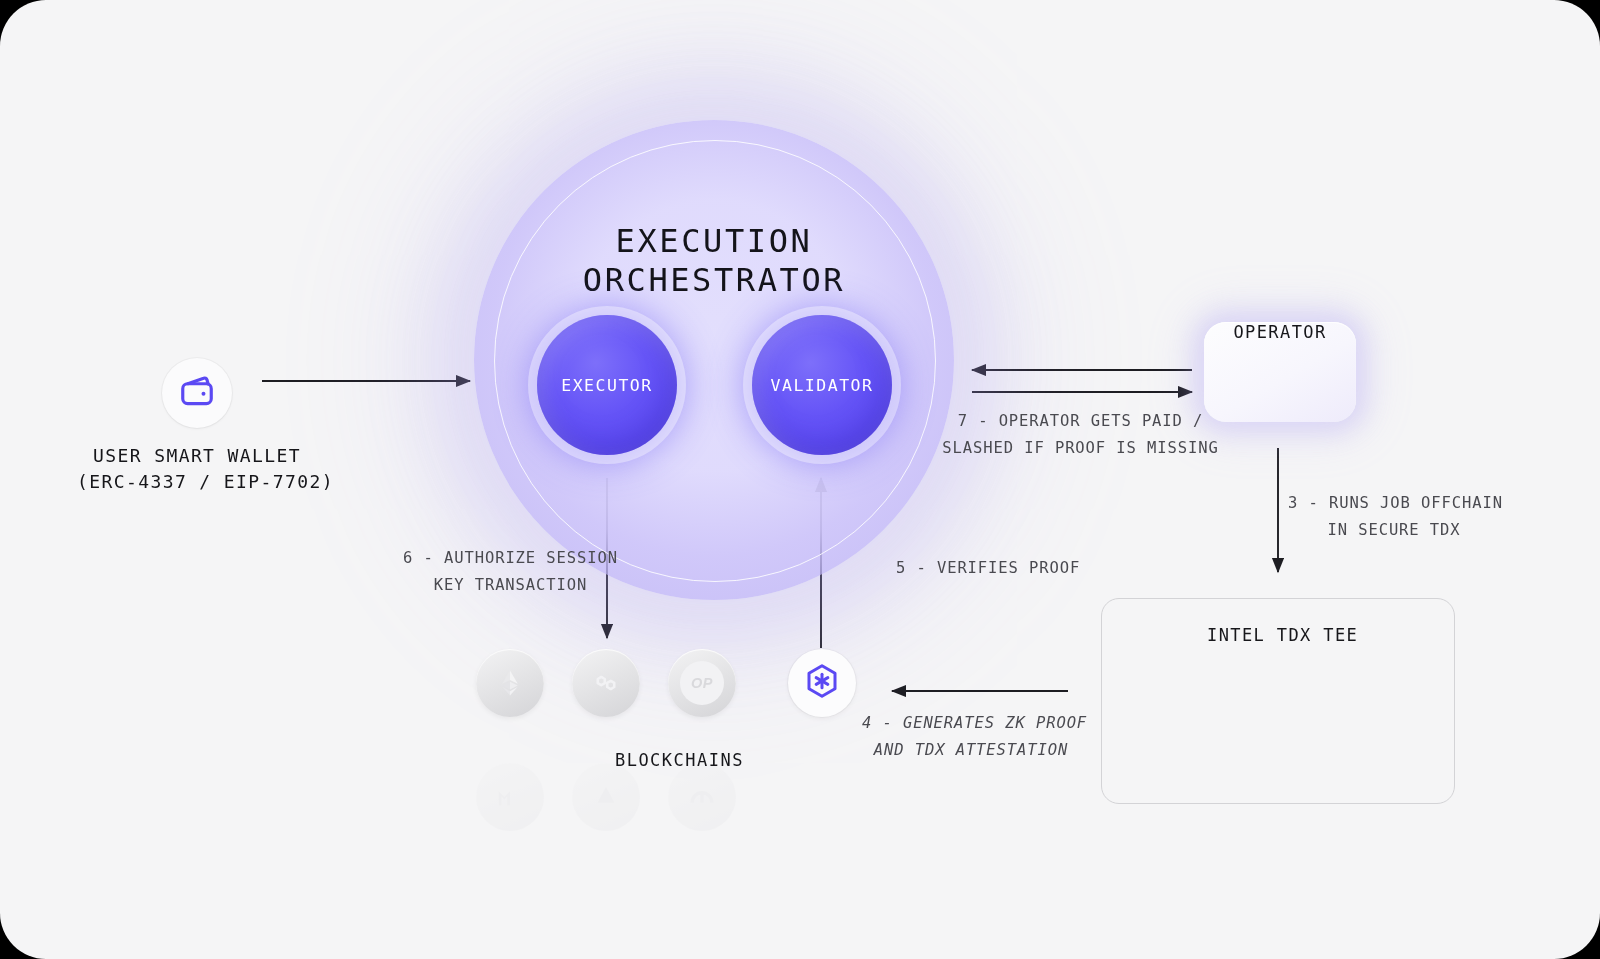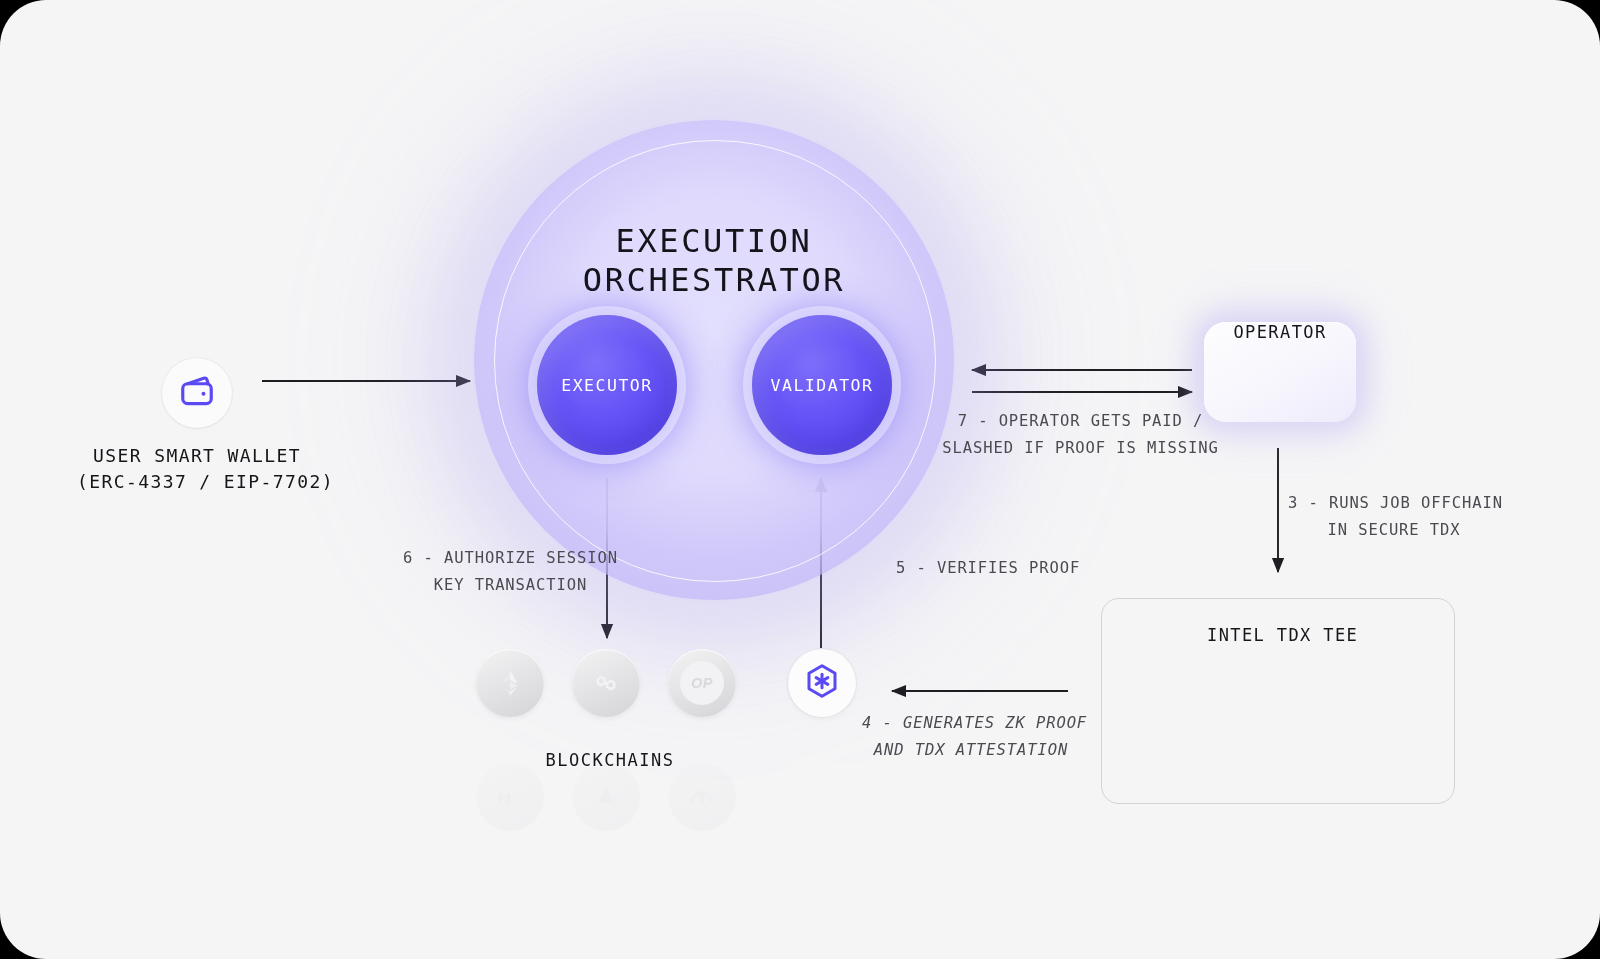--- a/index.html
+++ b/index.html
@@ -190,21 +190,21 @@
   }
   .ghost {
     width: 68px; height: 68px; border-radius: 50%;
     background: linear-gradient(155deg, #f2f2f3 0%, #eaeaec 60%, #e4e4e7 100%);
     display: flex; align-items: center; justify-content: center;
   }
   #blockchains-label {
     position: absolute;
     left: 476px; top: 750px;
     width: 268px;
-    text-align: center;
+    text-align: right;
     color: #17171b;
     font-size: 17px;
     letter-spacing: 1.5px;
     white-space: pre;
   }
 
   
   .arrow { position: absolute; }
 </style>
 </head>

